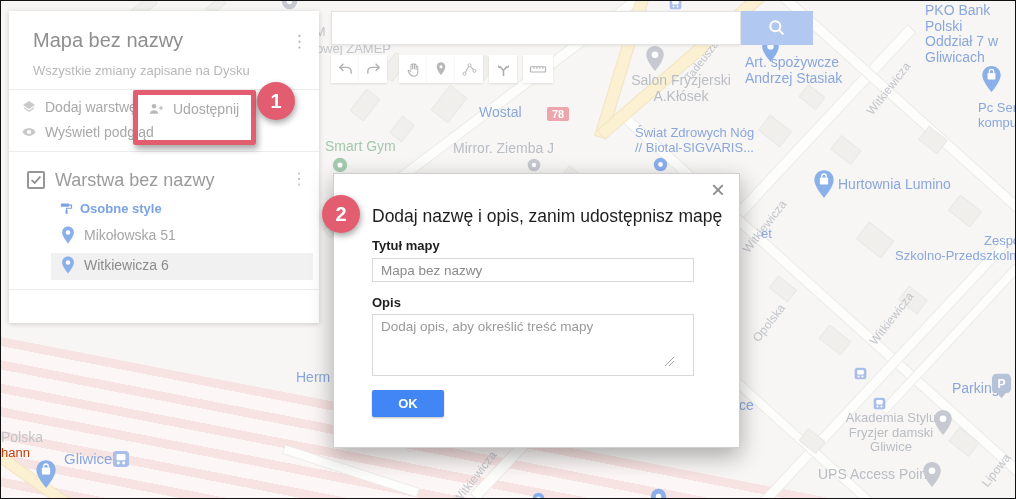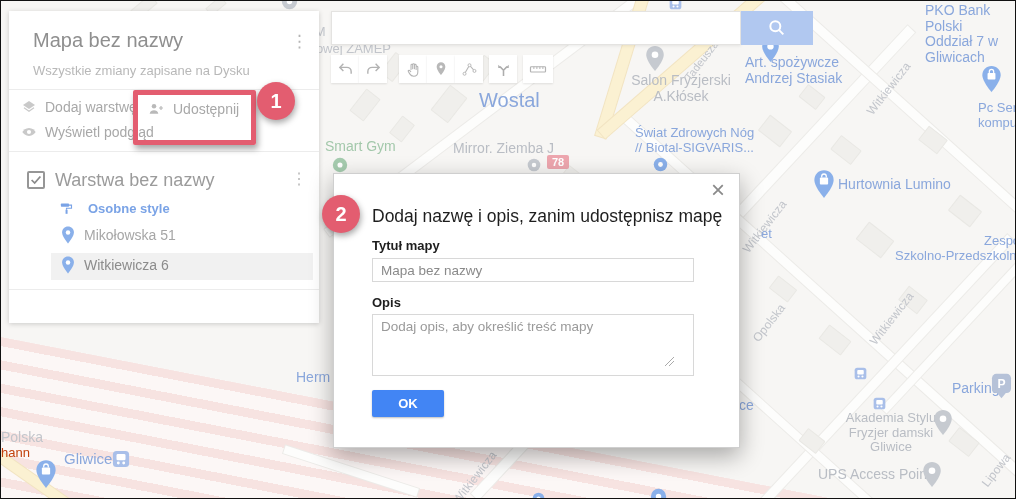--- a/index.html
+++ b/index.html
@@ -28,21 +28,21 @@
   .sidebar{position:absolute;left:8px;top:10px;width:310px;height:312px;background:#fff;z-index:12;
     box-shadow:0 1px 5px rgba(0,0,0,.18);}
   .sb-title{position:absolute;left:24px;top:18px;font-size:20px;color:#8f8f8f;}
   .sb-kebab{position:absolute;left:282px;top:20px;font-size:17px;color:#b5b5b5;cursor:pointer;}
   .sb-sub{position:absolute;left:24px;top:52px;font-size:13px;color:#b8b8b8;}
   .sb-div{position:absolute;left:0;width:310px;height:1px;background:#ececec;}
   .sb-row{position:absolute;display:flex;align-items:center;gap:8px;color:#a8a8a8;font-size:14px;}
   .sb-check{position:absolute;left:18px;top:160px;width:14px;height:14px;border:2px solid #969696;border-radius:2px;}
   .lname{position:absolute;left:46px;top:159px;font-size:18px;color:#9b9b9b;}
   .lkebab{position:absolute;left:282px;top:158px;font-size:16px;color:#bdbdbd;cursor:pointer;}
-  .osobne{position:absolute;left:50px;top:190px;display:flex;align-items:center;gap:14px;
+  .osobne{position:absolute;left:50px;top:190px;display:flex;align-items:center;gap:6px;
     color:#7aa3e6;font-size:13px;font-weight:bold;}
   .placeitem{position:absolute;left:52px;display:flex;align-items:center;gap:9px;font-size:14px;color:#a6a6a6;}
   .hl{position:absolute;left:42px;top:242px;width:262px;height:27px;background:#f1f1f1;}
   .basemap{position:absolute;left:16px;top:287px;display:flex;align-items:center;gap:9px;font-size:15px;color:#a3a3a3;}
   
   .dialog{position:absolute;left:332px;top:172px;width:405px;height:273px;background:#fff;z-index:40;
     border:1px solid #cfcfcf;box-shadow:0 8px 22px rgba(0,0,0,.32);}
   .dlg-close{position:absolute;right:14px;top:4px;font-size:24px;color:#8a8a8a;cursor:pointer;line-height:1;}
   .dlg-title{position:absolute;left:38px;top:32px;font-size:17.5px;font-weight:500;color:#1e1e1e;}
   .dlg-label{position:absolute;left:38px;font-size:13px;font-weight:bold;color:#1e1e1e;}
@@ -99,21 +99,21 @@
       <div class="bldg" style="left: 950px; top: 200px; width: 26px; height: 18px; transform: rotate(38deg);"></div>
       <div class="bldg" style="left: 770px; top: 280px; width: 22px; height: 14px; transform: rotate(38deg);"></div>
       <div class="bldg" style="left: 820px; top: 330px; width: 26px; height: 16px; transform: rotate(38deg);"></div>
       <div class="bldg" style="left: 900px; top: 290px; width: 22px; height: 16px; transform: rotate(38deg);"></div>
       <div class="bldg" style="left: 950px; top: 432px; width: 24px; height: 16px; transform: rotate(38deg);"></div>
       <div class="bldg" style="left: 800px; top: 432px; width: 20px; height: 14px; transform: rotate(38deg);"></div>
       <div class="bldg" style="left: 130px; top: 0px; width: 24px; height: 10px; transform: rotate(-40deg);"></div>
       <div class="bldg" style="left: 205px; top: 0px; width: 18px; height: 8px; transform: rotate(-40deg);"></div>
       <div class="maplabel" style="left: 303px; top: 24px; color: rgb(194, 197, 203); font-size: 13px;">d M</div>
       <div class="maplabel" style="left: 299px; top: 41px; color: rgb(194, 197, 203); font-size: 13px;">ysłowej ZAMEP</div>
-      <div class="maplabel" style="left: 478px; top: 88px; color: rgb(138, 167, 220); font-size: 20px;">Wostal</div>
+      <div class="maplabel" style="left: 478px; top: 104px; color: rgb(138, 167, 220); font-size: 14px;">Wostal</div>
       <div class="maplabel" style="left: 744px; top: 54px; color: rgb(138, 167, 220); font-size: 14px;">Art. spożywcze
 Andrzej Stasiak</div>
       <div class="maplabel" style="left: 626px; top: 72px; color: rgb(185, 189, 196); font-size: 14px; width: 108px; text-align: center;">Salon Fryzjerski
 A.Kłósek</div>
       <div class="maplabel" style="left: 924px; top: 2px; color: rgb(138, 167, 220); font-size: 14px;">PKO Bank Polski
 Oddział 7 w Gliwicach</div>
       <div class="maplabel" style="left: 324px; top: 138px; color: rgb(163, 200, 171); font-size: 14px;">Smart Gym</div>
       <div class="maplabel" style="left: 452px; top: 140px; color: rgb(185, 189, 196); font-size: 14px;">Mirror. Ziemba J</div>
       <div class="maplabel" style="left: 634px; top: 125px; color: rgb(138, 167, 220); font-size: 13px;">Świat Zdrowych Nóg
 // Biotal-SIGVARIS...</div>
@@ -132,21 +132,21 @@
       <div class="maplabel" style="left: 0px; top: 429px; color: rgb(194, 197, 203); font-size: 14px;">Polska</div>
       <div class="maplabel" style="left: 295px; top: 369px; color: rgb(138, 167, 220); font-size: 14px;">Herm</div>
       <div class="maplabel" style="left: 760px; top: 226px; color: rgb(138, 167, 220); font-size: 13px;">et</div>
       <div class="maplabel" style="left: 738px; top: 397px; color: rgb(138, 167, 220); font-size: 14px; text-align: right;">ce</div>
       <div class="maplabel" style="left: 951px; top: 380px; color: rgb(138, 167, 220); font-size: 14px;">Parking</div>
       <div class="maplabel" style="left: 834px; top: 410px; color: rgb(185, 189, 196); font-size: 13px; width: 112px; text-align: center;">Akademia Stylu
 Fryzjer damski Gliwice</div>
       <div class="maplabel" style="left: 817px; top: 466px; color: rgb(185, 189, 196); font-size: 14px;">UPS Access Point</div>
       <div class="maplabel" style="left: 63px; top: 450px; color: rgb(138, 167, 220); font-size: 15px;">Gliwice</div>
       <div class="maplabel" style="left: 0px; top: 445px; color: #c2410c; font-size: 13px;">hann</div>
-      <div class="badge78" style="left: 546px; top: 106px; margin-top: 48px;">78</div>
+      <div class="badge78" style="left: 546px; top: 106px;">78</div>
       <div class="pin" style="left: 644px; top: 44px;"><svg width="20" height="27" viewBox="0 0 24 32">
           <path d="M12 1C6 1 1.5 5.5 1.5 11.5 1.5 19 12 31 12 31s10.5-12 10.5-19.5C22.5 5.5 18 1 12 1z" fill="#c6cad0"></path>
           <circle cx="12" cy="11.5" r="4" fill="#fff"></circle>
         </svg></div>
       <div class="pin" style="left: 760px; top: 36px;"><svg width="19" height="26" viewBox="0 0 24 32">
           <path d="M12 1C6 1 1.5 5.5 1.5 11.5 1.5 19 12 31 12 31s10.5-12 10.5-19.5C22.5 5.5 18 1 12 1z" fill="#8ab0ea"></path>
           <circle cx="12" cy="11.5" r="4" fill="#fff"></circle>
         </svg></div>
       <div class="pin" style="left: 812px; top: 168px;"><svg width="22" height="30" viewBox="0 0 24 32">
           <path d="M12 1C6 1 1.5 5.5 1.5 11.5 1.5 19 12 31 12 31s10.5-12 10.5-19.5C22.5 5.5 18 1 12 1z" fill="#8ab0ea"></path>

